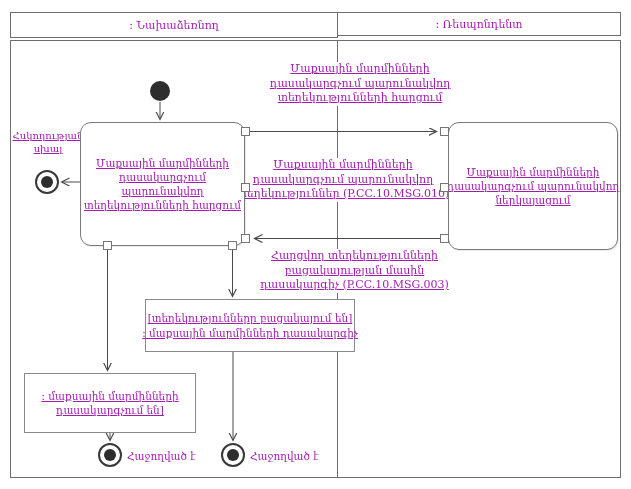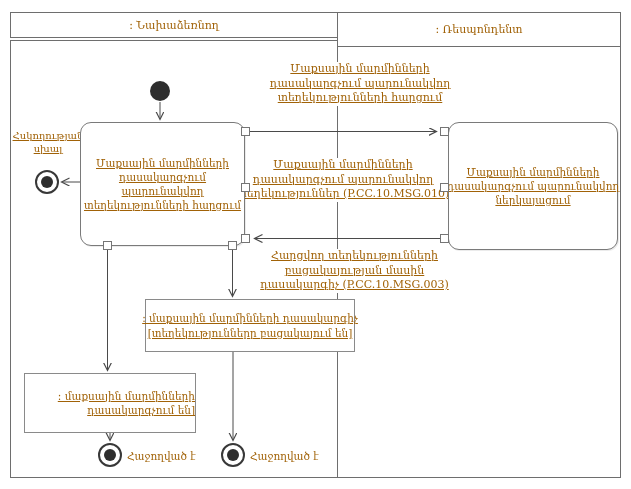--- a/index.html
+++ b/index.html
@@ -1,18 +1,18 @@
 <!DOCTYPE html>
 <html><head>
 <meta charset="utf-8">
 <style>
   html,body{margin:0;padding:0;background:#ffffff;}
   .canvas{
     position:relative;width:631px;height:489px;background:#ffffff;
-    font-family:"DejaVu Serif","DejaVu Sans",serif;color:#a16207;overflow:hidden;
+    font-family:"DejaVu Serif","DejaVu Sans",serif;color:#a21caf;overflow:hidden;
   }
   .hdr{
     position:absolute;box-sizing:border-box;border:1px solid #6e6e6e;background:#ffffff;
     display:flex;align-items:center;justify-content:center;font-size:11px;z-index:4;
   }
   .frame{
     position:absolute;left:10px;top:40px;width:611px;height:438px;
     box-sizing:border-box;border:1px solid #6e6e6e;z-index:0;
   }
   .divider{position:absolute;left:337px;top:40px;width:1px;height:438px;background:#6e6e6e;z-index:1;}
@@ -46,21 +46,21 @@
   .small-label{position:absolute;font-size:10px;line-height:13px;text-align:center;z-index:3;}
 </style>
 </head>
 <body>
 
 <div class="canvas">
 
   <div class="hdr" style="left:10px;top:12px;width:328px;height:26px;">
     <span>: Նախաձեռնող</span>
   </div>
-  <div class="hdr" style="left:337px;top:12px;width:284px;height:35px;">
+  <div class="hdr" style="left:337px;top:12px;width:284px;height:24px;">
     <span>: Ռեսպոնդենտ</span>
   </div>
 
   <div class="frame"></div>
   <div class="divider"></div>
 
   <svg class="flows" width="631" height="489">
     <defs>
       <marker id="arr" markerWidth="10" markerHeight="10" refX="7.5" refY="4" orient="auto">
         <path d="M0,0 L8,4 L0,8" fill="none" stroke="#4a4a4a" stroke-width="1.2"></path>
@@ -114,25 +114,25 @@
     <span class="line">տեղեկություններ (P.CC.10.MSG.010)</span>
   </div>
 
   <div class="msg" style="left:252px;top:249px;width:205px;">
     <span class="line">Հարցվող տեղեկությունների</span>
     <span class="line">բացակայության մասին</span>
     <span class="line">դասակարգիչ (P.CC.10.MSG.003)</span>
   </div>
 
   <div class="obj" style="left:145px;top:299px;width:210px;height:53px;">
+    <span class="line">[տեղեկությունները բացակայում են]</span>
     <span class="line">: մաքսային մարմինների դասակարգիչ</span>
-    <span class="line">[տեղեկությունները բացակայում են]</span>
   </div>
 
-  <div class="obj" style="left:24px;top:373px;width:172px;height:60px;align-items:flex-end;">
+  <div class="obj" style="left:24px;top:373px;width:172px;height:60px;">
     <span class="line">: մաքսային մարմինների</span>
     <span class="line">դասակարգչում են]</span>
   </div>
 
   <div class="small-label" style="left:6px;top:129px;width:84px;">
     <div class="line">Հսկողության</div>
     <div class="line">սխալ</div>
   </div>
   <div class="final" style="left:35px;top:170px;">
     <div class="final-inner"></div>

